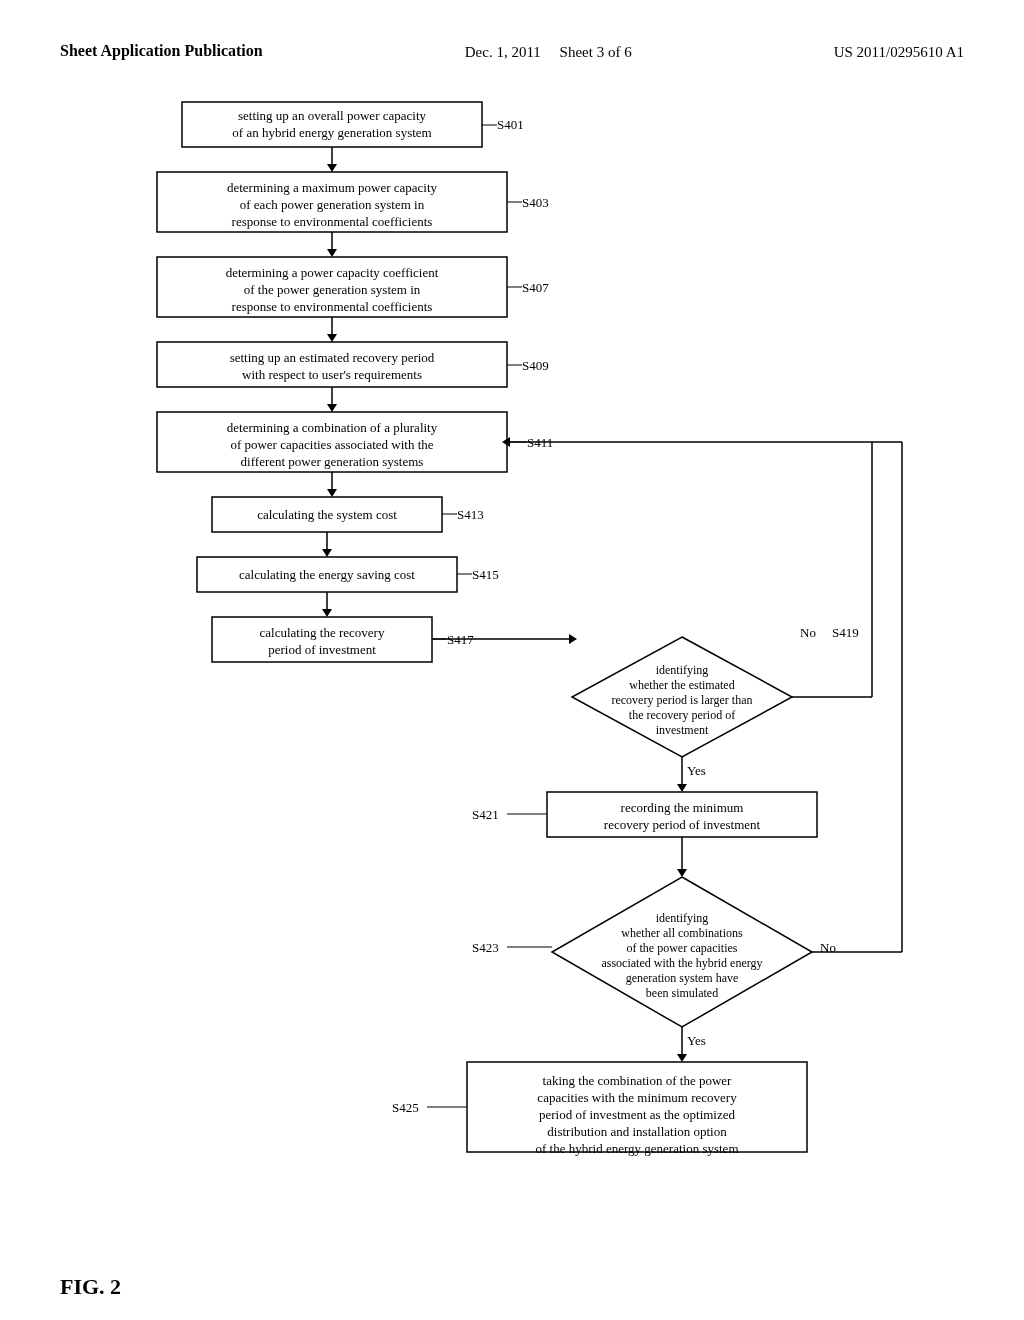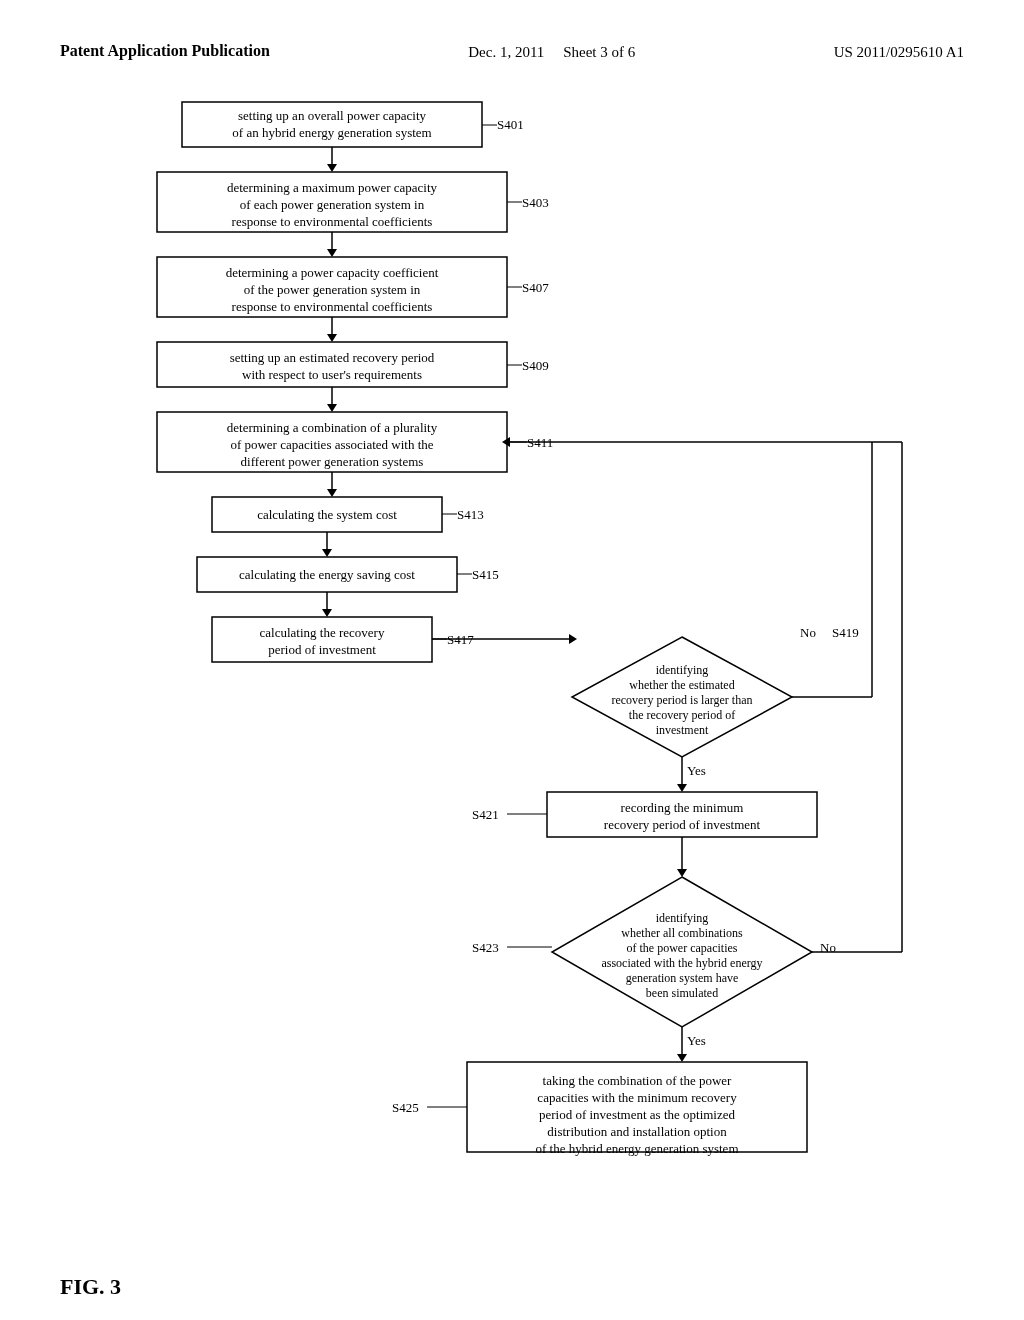--- a/index.html
+++ b/index.html
@@ -50,21 +50,21 @@
     .diagram-svg {
       display: block;
       margin: 0 auto;
     }
   </style>
 </head>
 <body>
 
 <div class="page">
   <div class="header">
-    <div class="header-left">Patent Application Publication</div>
+    <div class="header-left">Sheet Application Publication</div>
     <div class="header-center">
       <span>Dec. 1, 2011</span>&nbsp;&nbsp;&nbsp;&nbsp;
       <span>Sheet 3 of 6</span>
     </div>
     <div class="header-right">US 2011/0295610 A1</div>
   </div>
 
   <svg class="diagram-svg" width="860" height="1160" viewBox="0 0 860 1160" xmlns="http://www.w3.org/2000/svg" style="font-family: 'Times New Roman', Times, serif; font-size: 13px;">
 
     <rect x="100" y="10" width="300" height="45" fill="white" stroke="black" stroke-width="1.5"></rect>
@@ -206,14 +206,14 @@
     <text x="555" y="1010" text-anchor="middle" font-size="13">capacities with the minimum recovery</text>
     <text x="555" y="1027" text-anchor="middle" font-size="13">period of investment as the optimized</text>
     <text x="555" y="1044" text-anchor="middle" font-size="13">distribution and installation option</text>
     <text x="555" y="1061" text-anchor="middle" font-size="13">of the hybrid energy generation system</text>
 
     <text x="310" y="1020" font-size="13">S425</text>
     <line x1="345" y1="1015" x2="385" y2="1015" stroke="black" stroke-width="1"></line>
 
   </svg>
 
-  <div class="fig-label">FIG. 3</div>
+  <div class="fig-label">FIG. 2</div>
 </div>
 
 </body></html>

